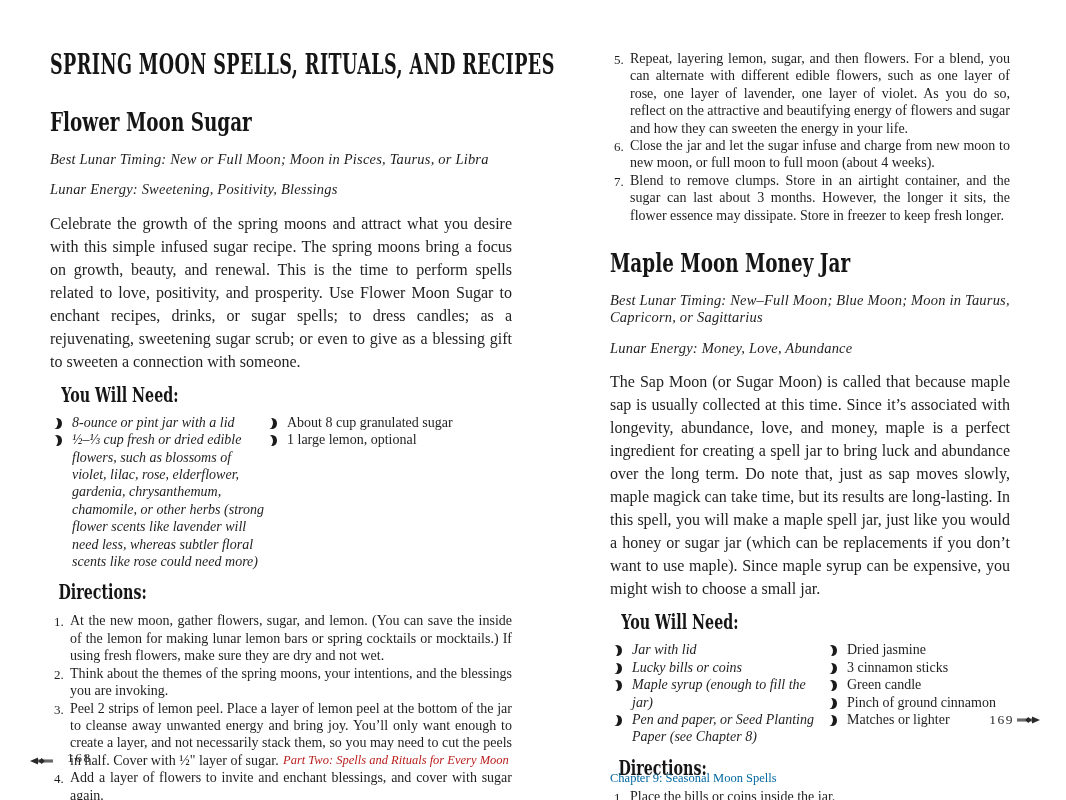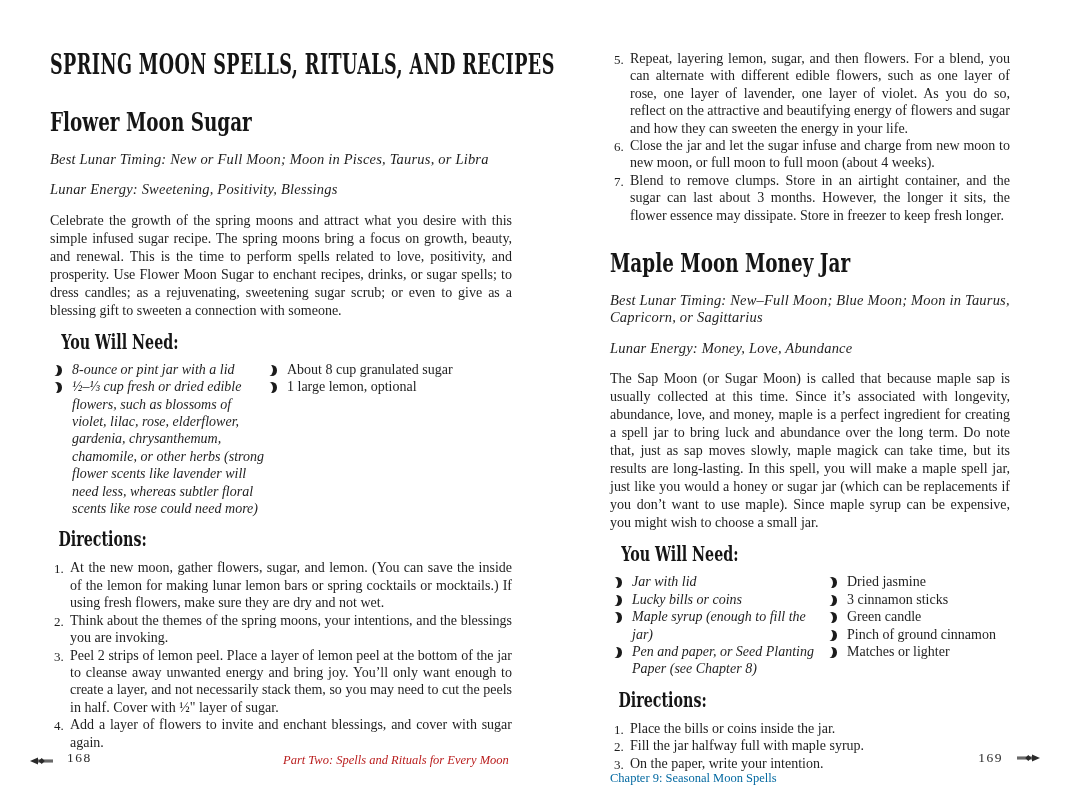--- a/index.html
+++ b/index.html
@@ -16,21 +16,21 @@
              transform-origin:left bottom; white-space:nowrap; color:#151515; }
   .chapter-title { font-size:22px; transform:scale(0.80,1.25); letter-spacing:0.5px; }
   .recipe-title  { font-size:23px; transform:scale(0.80,1.12); }
   .sub-heading   { font-size:17px; transform:scale(0.84,1.15); transform-origin:center bottom; }
 
   h1,h2,h3 { margin:0; font-weight:normal; }
   .recipe-title-wrap { margin-top:27px; }
   .center-wrap { margin-top:13px; }
 
   .meta { font-style:italic; font-size:14.5px; line-height:17.4px; margin:13px 0 0 0; letter-spacing:0.2px; }
-  .intro { margin:13px 0 0 0; text-align:justify; font-size:14px; line-height:18px;font-family:Liberation Serif, serif; }
+  .intro { margin:13px 0 0 0; text-align:justify; font-size:16px; line-height:23px;font-family:Liberation Serif, serif; }
 
   
   .needs { display:flex; margin-top:6px; font-size:14px; line-height:17.4px; }
   .needs-col-1 { flex:0 0 215px;font-style:italic; }
   .needs-col-2 { flex:1; }
   .need-item { position:relative; padding-left:22px; }
   
   .moon { position:absolute; left:2px; top:4px; width:10px; height:11px; overflow:hidden; }
   .moon::before { content:''; position:absolute; right:0; top:0; width:10px; height:11px;
                   border-radius:50%; background:#1b1b1b; }
@@ -38,21 +38,21 @@
                   border-radius:50%; background:#fff; }
 
   
   .directions { list-style:none; margin:7px 0 0 0; padding:0; font-size:14px; line-height:17.4px; }
   .directions li { position:relative; padding-left:20px; text-align:justify; }
   .directions .num { position:absolute; left:4px; top:1px; font-size:13px; }
   .directions.continued { margin-top:4px; }
 
   
   .footer-left    { position:absolute; left:30px;  top:750px; display:flex; align-items:flex-end; gap:13px; }
-  .footer-right   { position:absolute; right:26px; top:750px; display:flex; align-items:center; gap:13px; }
+  .footer-right   { position:absolute; right:26px; top:712px; display:flex; align-items:center; gap:2px; }
   .page-num { font-size:13.5px; letter-spacing:1.5px; color:#2a2a2a; }
   .footer-part    { position:absolute; left:283px; top:753px; font-style:italic; font-size:12.5px; color:#b91c1c; }
   .footer-chapter { position:absolute; left:610px; top:771px; font-size:12.5px; color:#0369a1; }
   .arrow-icon { display:inline-block; }
   .arrow-icon.flip { transform:scaleX(-1); }
 </style>
 </head>
 <body>
 
 <div class="spread">

